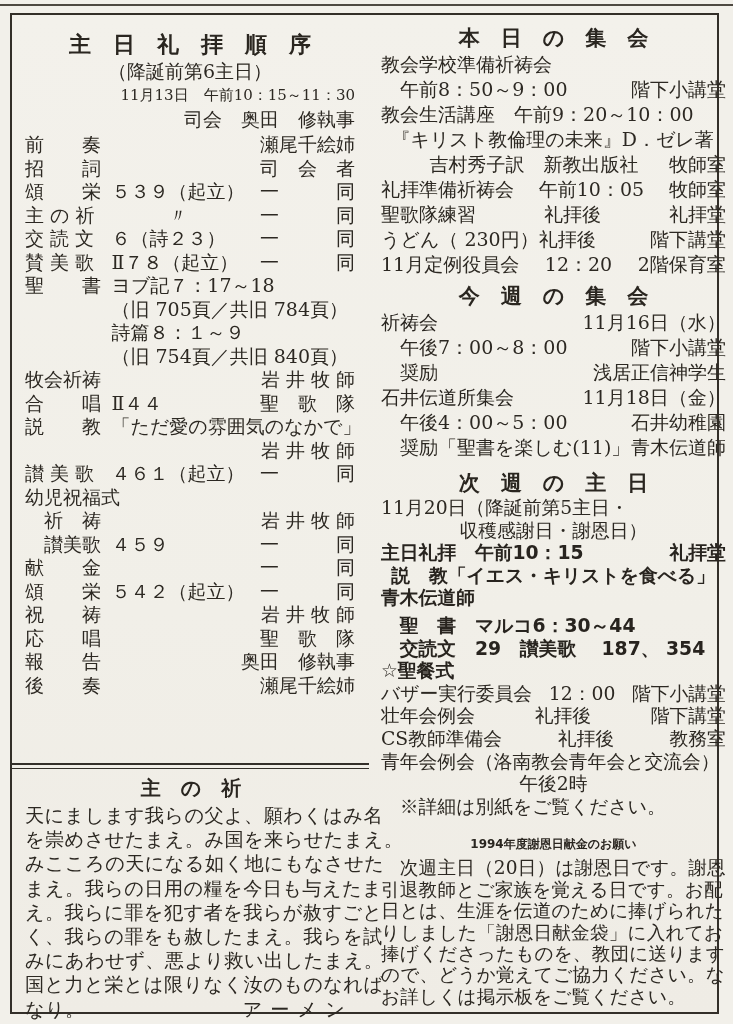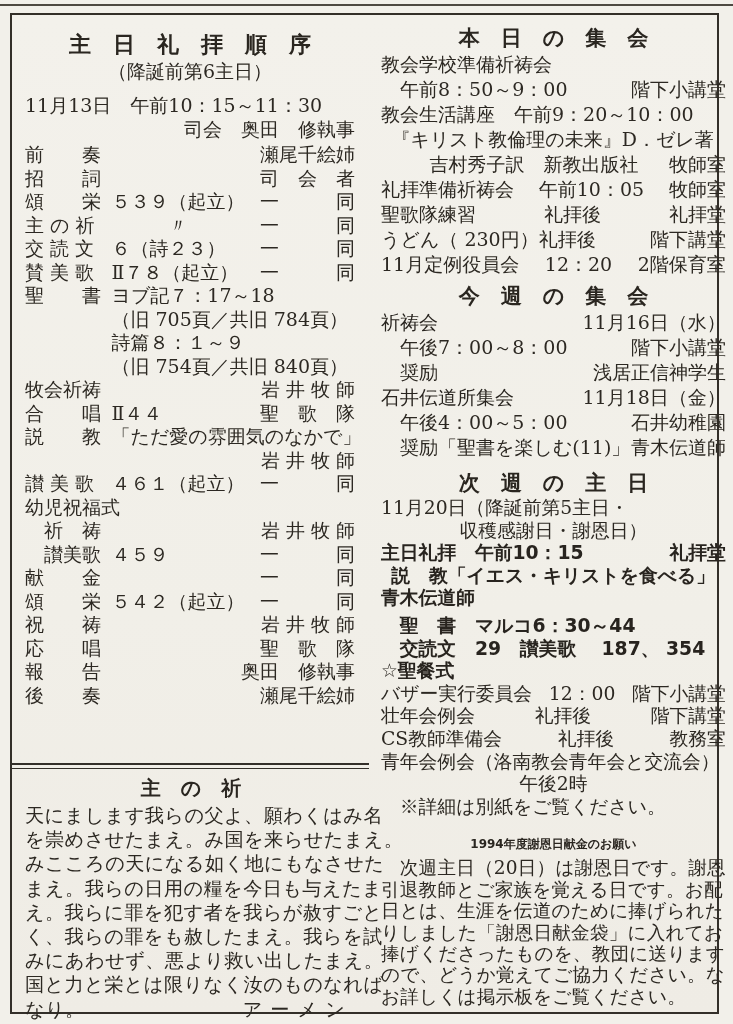--- a/index.html
+++ b/index.html
@@ -22,21 +22,21 @@
   .divider{width:2px;background:#332f29;}
   .col-right{flex:1;padding:10px 12px 0 12px;}
   .sec-title{
     font-family:"DejaVu Sans","Liberation Sans",sans-serif;
     font-weight:700;text-align:center;font-size:21px;line-height:27px;
     white-space:pre;color:#2a2620;
   }
   
   .wo-title{font-size:22px;line-height:28px;}
   .wo-sub{font-size:19px;line-height:24px;text-align:center;white-space:pre;}
-  .wo-date{font-size:19px;line-height:24px;text-align:left;white-space:pre;margin-top:10px;}
+  .wo-date{font-size:15px;line-height:24px;text-align:right;white-space:pre;}
   .wo-mc{font-size:19px;line-height:24px;text-align:right;white-space:pre;}
   .wo-rows{margin-top:2px;}
   .wrow{display:flex;font-size:19px;line-height:23.5px;}
   .wrow .lbl{min-width:4.55em;white-space:pre;}
   .wrow .val{flex:1;white-space:pre;}
   .wrow .rt{white-space:pre;text-align:right;}
 
   
   .prayer{position:absolute;top:748px;left:0;right:0;}
   .dbl-rule{height:3px;border-top:2px solid #332f29;border-bottom:1px solid #332f29;}

